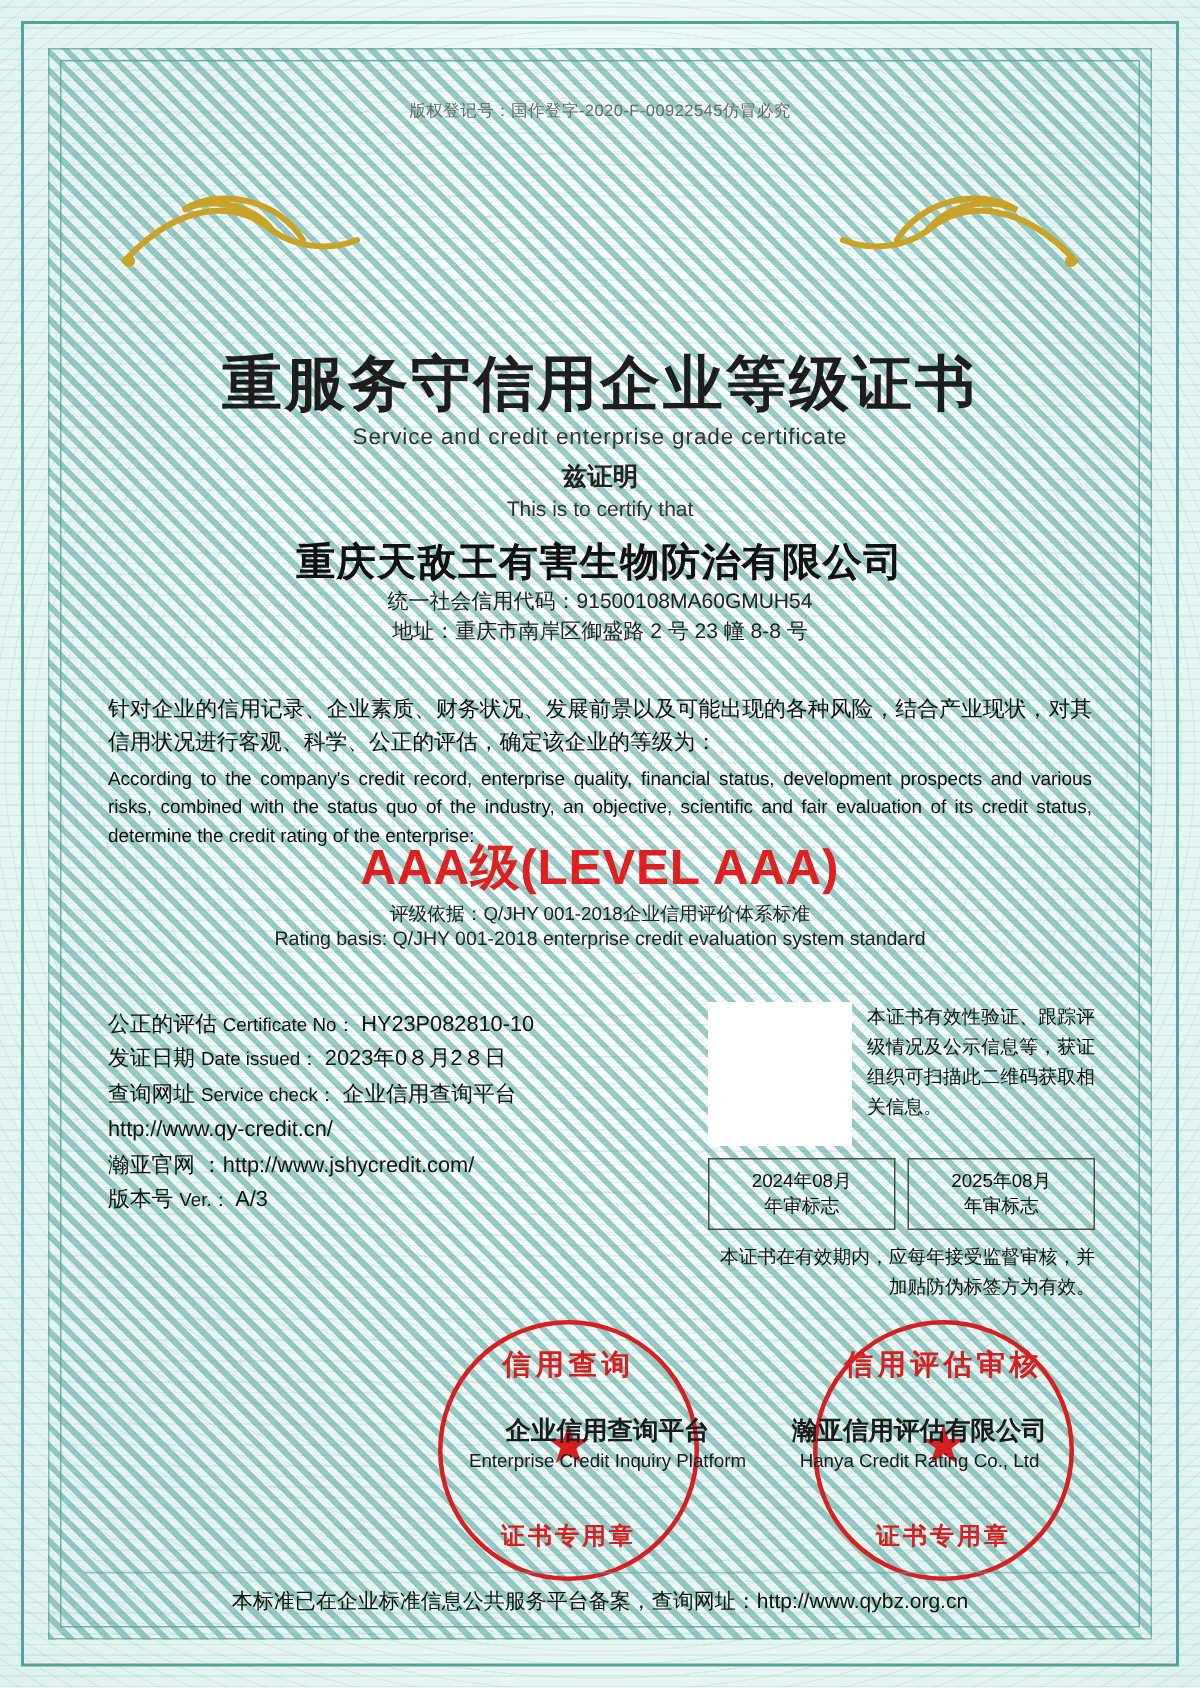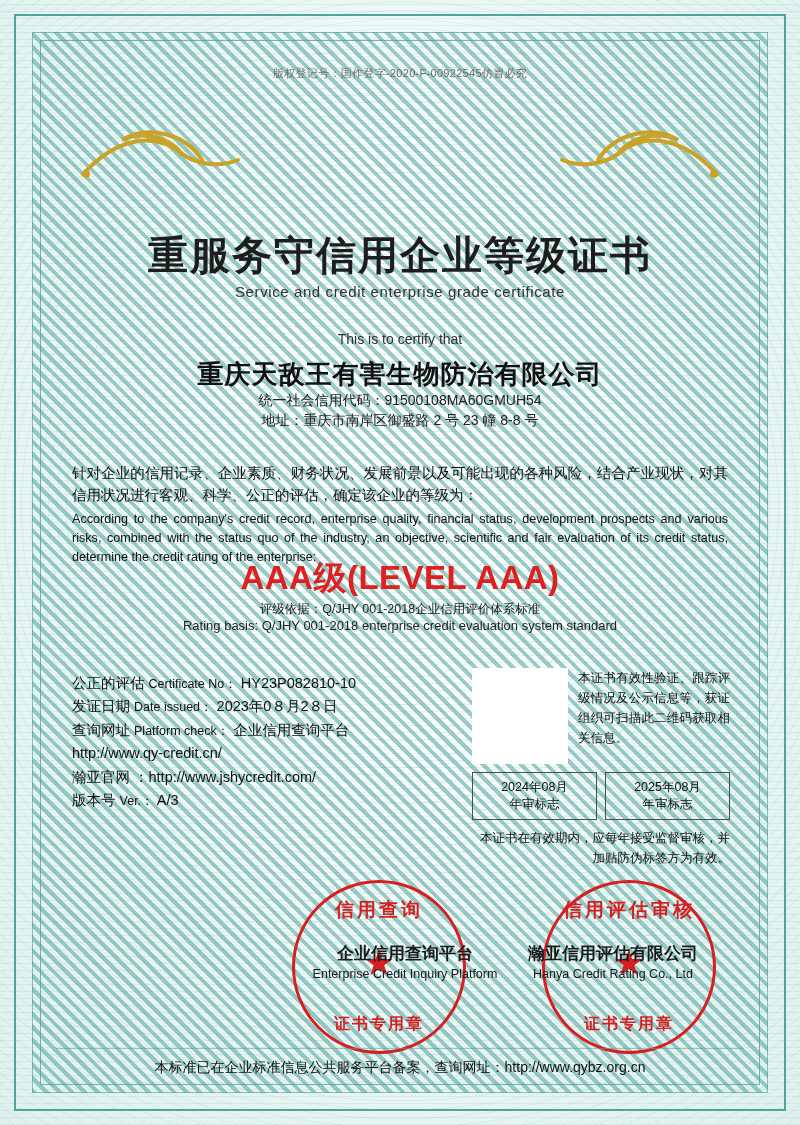--- a/index.html
+++ b/index.html
@@ -230,20 +230,21 @@
     <svg class="flourish right" viewBox="0 0 210 74">
       <path d="M205,54 C170,16 132,12 106,34 C118,18 144,10 166,20 C140,4 102,14 86,40" fill="none" stroke="#c9a227" stroke-width="4" stroke-linecap="round"></path>
       <path d="M106,34 C92,44 70,48 50,40" fill="none" stroke="#c9a227" stroke-width="4" stroke-linecap="round"></path>
       <circle cx="202" cy="54" r="4" fill="#c9a227"></circle>
     </svg>
 
 
     <div class="title-cn">重服务守信用企业等级证书</div>
     <div class="title-en">Service and credit enterprise grade certificate</div>
 
+    <div class="certify-cn">兹证明</div>
     <div class="certify-en">This is to certify that</div>
 
     <div class="company">重庆天敌王有害生物防治有限公司</div>
     <div class="credit-code">统一社会信用代码：91500108MA60GMUH54</div>
     <div class="address">地址：重庆市南岸区御盛路 2 号 23 幢 8-8 号</div>
 
     <div class="para">
       <span>针对企业的信用记录、企业素质、财务状况、发展前景以及可能出现的各种风险，结合产业现状，对其信用状况进行客观、科学、公正的评估，确定该企业的等级为：</span>
       <span class="en">According to the company's credit record, enterprise quality, financial status, development prospects and various risks, combined with the status quo of the industry, an objective, scientific and fair evaluation of its credit status, determine the credit rating of the enterprise:</span>
     </div>
@@ -258,21 +259,21 @@
         <span class="lbl-en">Certificate No：</span>
         <span>HY23P082810-10</span>
       </div>
       <div class="row">
         <span>发证日期</span>
         <span class="lbl-en">Date issued：</span>
         <span>2023年0８月2８日</span>
       </div>
       <div class="row">
         <span>查询网址</span>
-        <span class="lbl-en">Platform check：</span>
+        <span class="lbl-en">Service check：</span>
         <span>企业信用查询平台</span>
       </div>
       <div class="row">
         <span>http://www.qy-credit.cn/</span>
       </div>
       <div class="row">
         <span>瀚亚官网</span>
         <span>：http://www.jshycredit.com/</span>
       </div>
       <div class="row">

